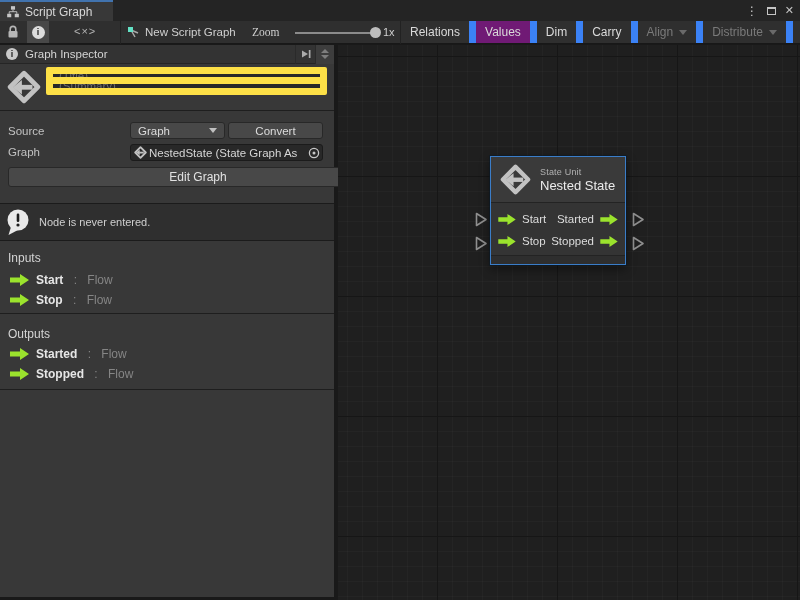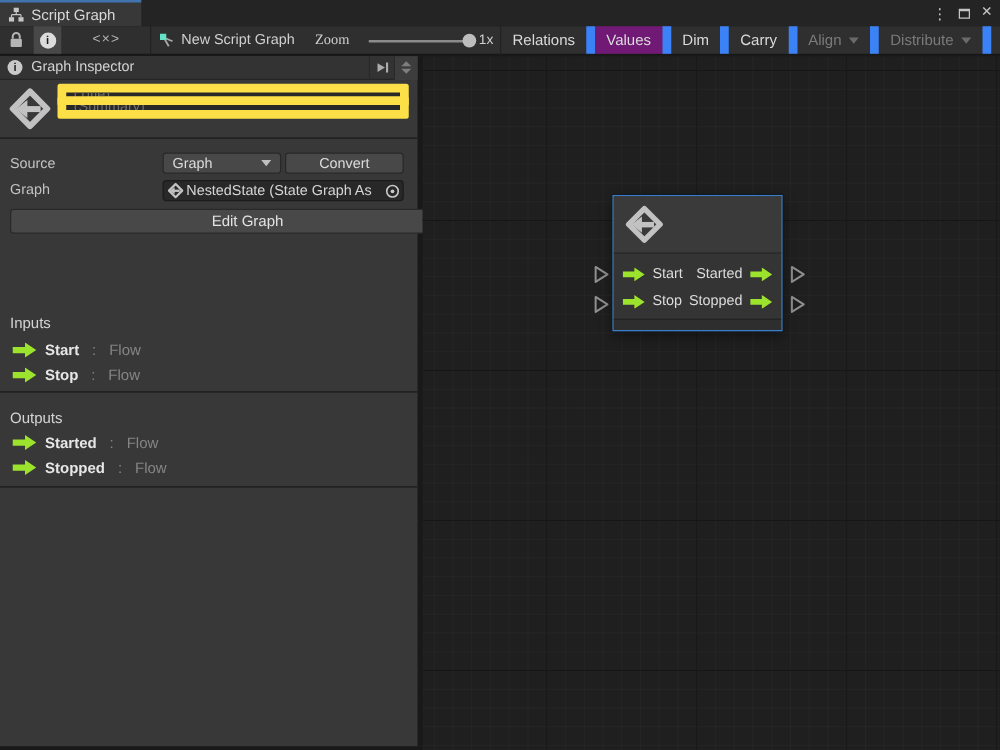--- a/index.html
+++ b/index.html
@@ -259,20 +259,29 @@
             <circle cx="6" cy="6" r="4.6" fill="none" stroke="#c8c8c8" stroke-width="1.3"></circle>
             <circle cx="6" cy="6" r="1.5" fill="#c8c8c8"></circle>
           </svg>
         </span>
       </div>
 
       <div class="edit-btn">
           <span>Edit Graph</span>
         </div>
 
+      <div class="warning">
+        <svg width="26" height="28" viewBox="0 0 26 28" style="margin-left:5px">
+          <circle cx="13" cy="12" r="10.5" fill="#e9e9e9"></circle>
+          <polygon points="6,19 3.5,27 13,22" fill="#e9e9e9"></polygon>
+          <rect x="11.7" y="5.5" width="2.6" height="8.5" rx="1.2" fill="#1d1d1d"></rect>
+          <circle cx="13" cy="17" r="1.6" fill="#1d1d1d"></circle>
+        </svg>
+        <span class="warn-text">Node is never entered.</span>
+      </div>
 
       <span class="section-title t-inputs">Inputs</span>
       <div class="port-row pr1">
         <svg width="19" height="12" viewBox="0 0 19 12">
             <use href="#flow-arrow"></use>
           </svg>
         <span class="port-name">Start</span>
           <span class="port-sep"> : </span>
           <span class="port-type">Flow</span>
       </div>
@@ -321,20 +330,24 @@
         </svg>
       <svg class="ext-tri" style="left:294px;top:191px" width="13" height="15" viewBox="0 0 13 15">
           <use href="#ext-triangle"></use>
         </svg>
 
       <div class="node">
         <div class="node-header">
           <svg width="31" height="31" viewBox="0 0 32 32">
               <use href="#state-icon"></use>
             </svg>
+          <div>
+            <div class="node-kind">State Unit</div>
+            <div class="node-title">Nested State</div>
+          </div>
         </div>
         <div class="node-ports">
           <div class="node-port-row">
             <div class="npr-left">
               <svg width="18" height="11" viewBox="0 0 19 12">
                   <use href="#flow-arrow"></use>
                 </svg>
               <span class="node-port-label">Start</span>
             </div>
             <div class="npr-right">

